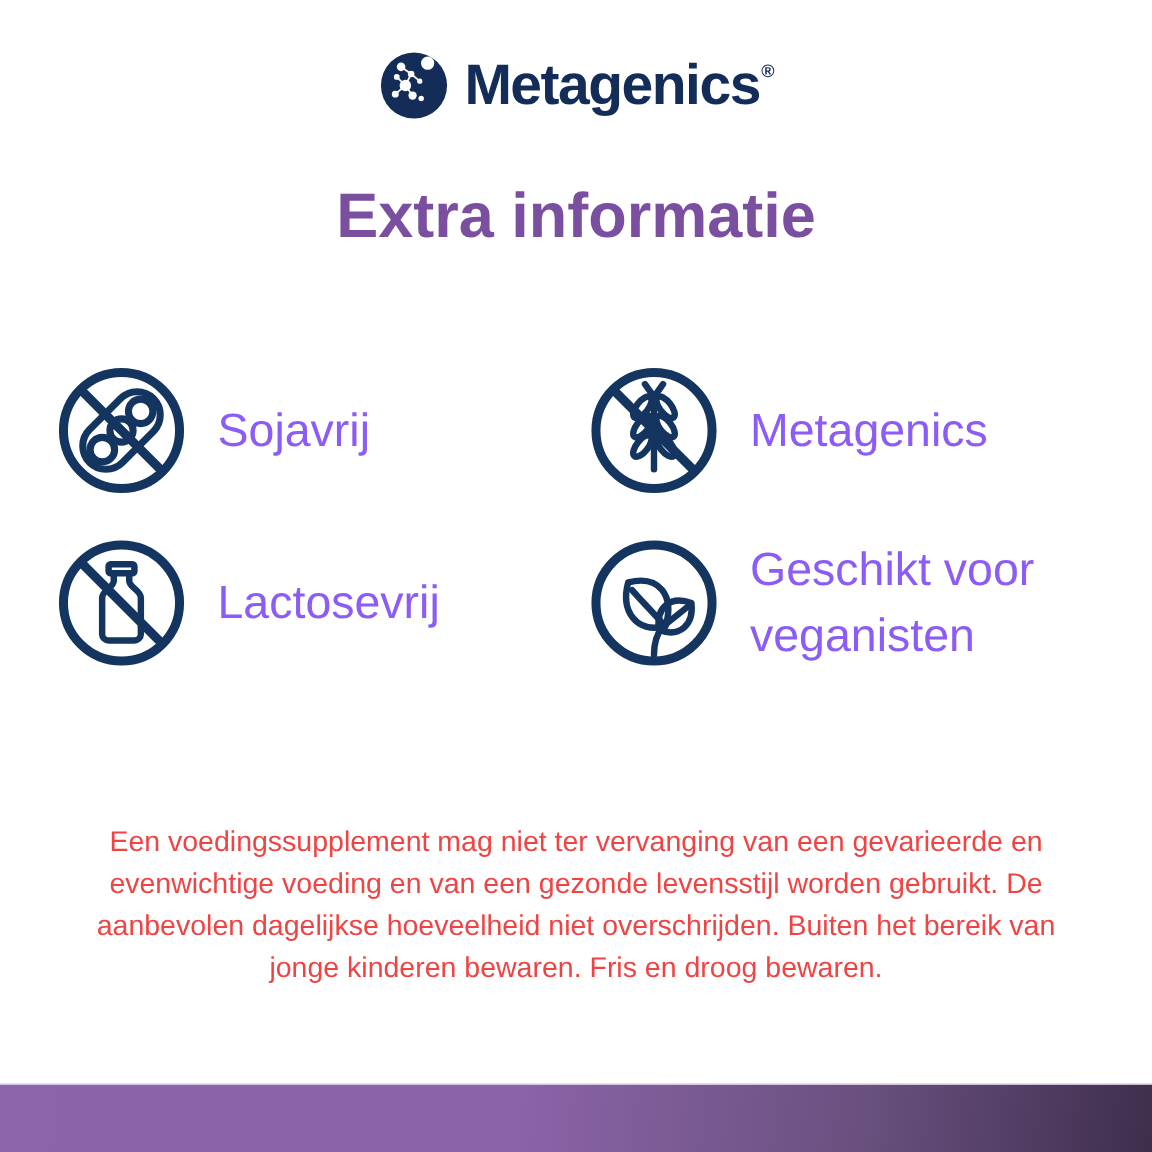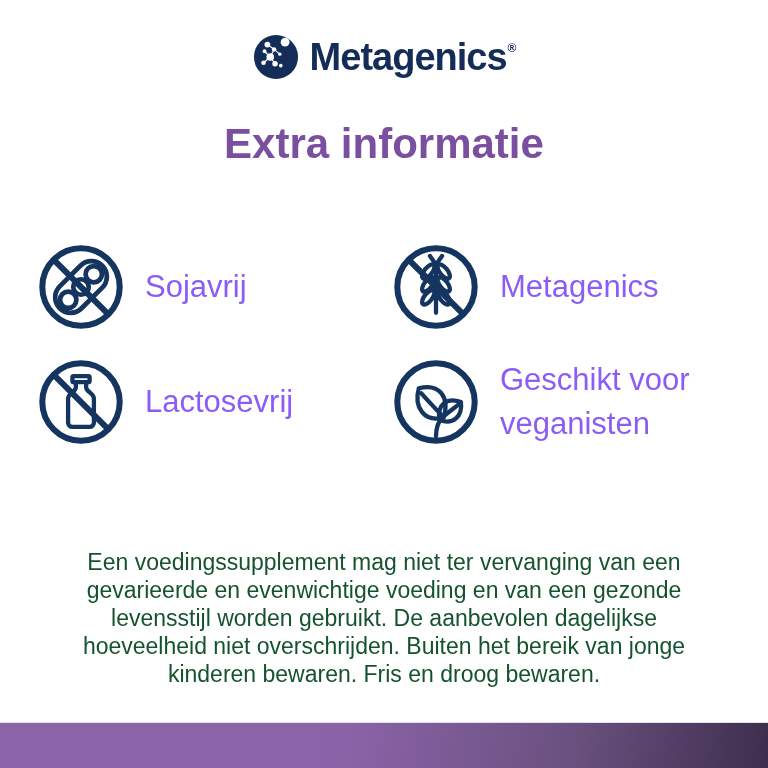--- a/index.html
+++ b/index.html
@@ -74,23 +74,23 @@
   }
   .feature-label.wrap { max-width: 245px; display: inline-block; }
 
   
   .disclaimer {
     position: absolute;
     top: 548px;
     left: 52px;
     right: 52px;
     text-align: center;
-    font-size: 23px;
+    font-size: 19px;
     line-height: 28px;
-    color: #14532d;
+    color: #ef4444;
     font-weight: 400;
   }
 
   
   .bottom-band {
     position: absolute;
     left: 0; bottom: 0;
     width: 768px; height: 45px;
     background: linear-gradient(97deg,
       #8c64a9 0%,

